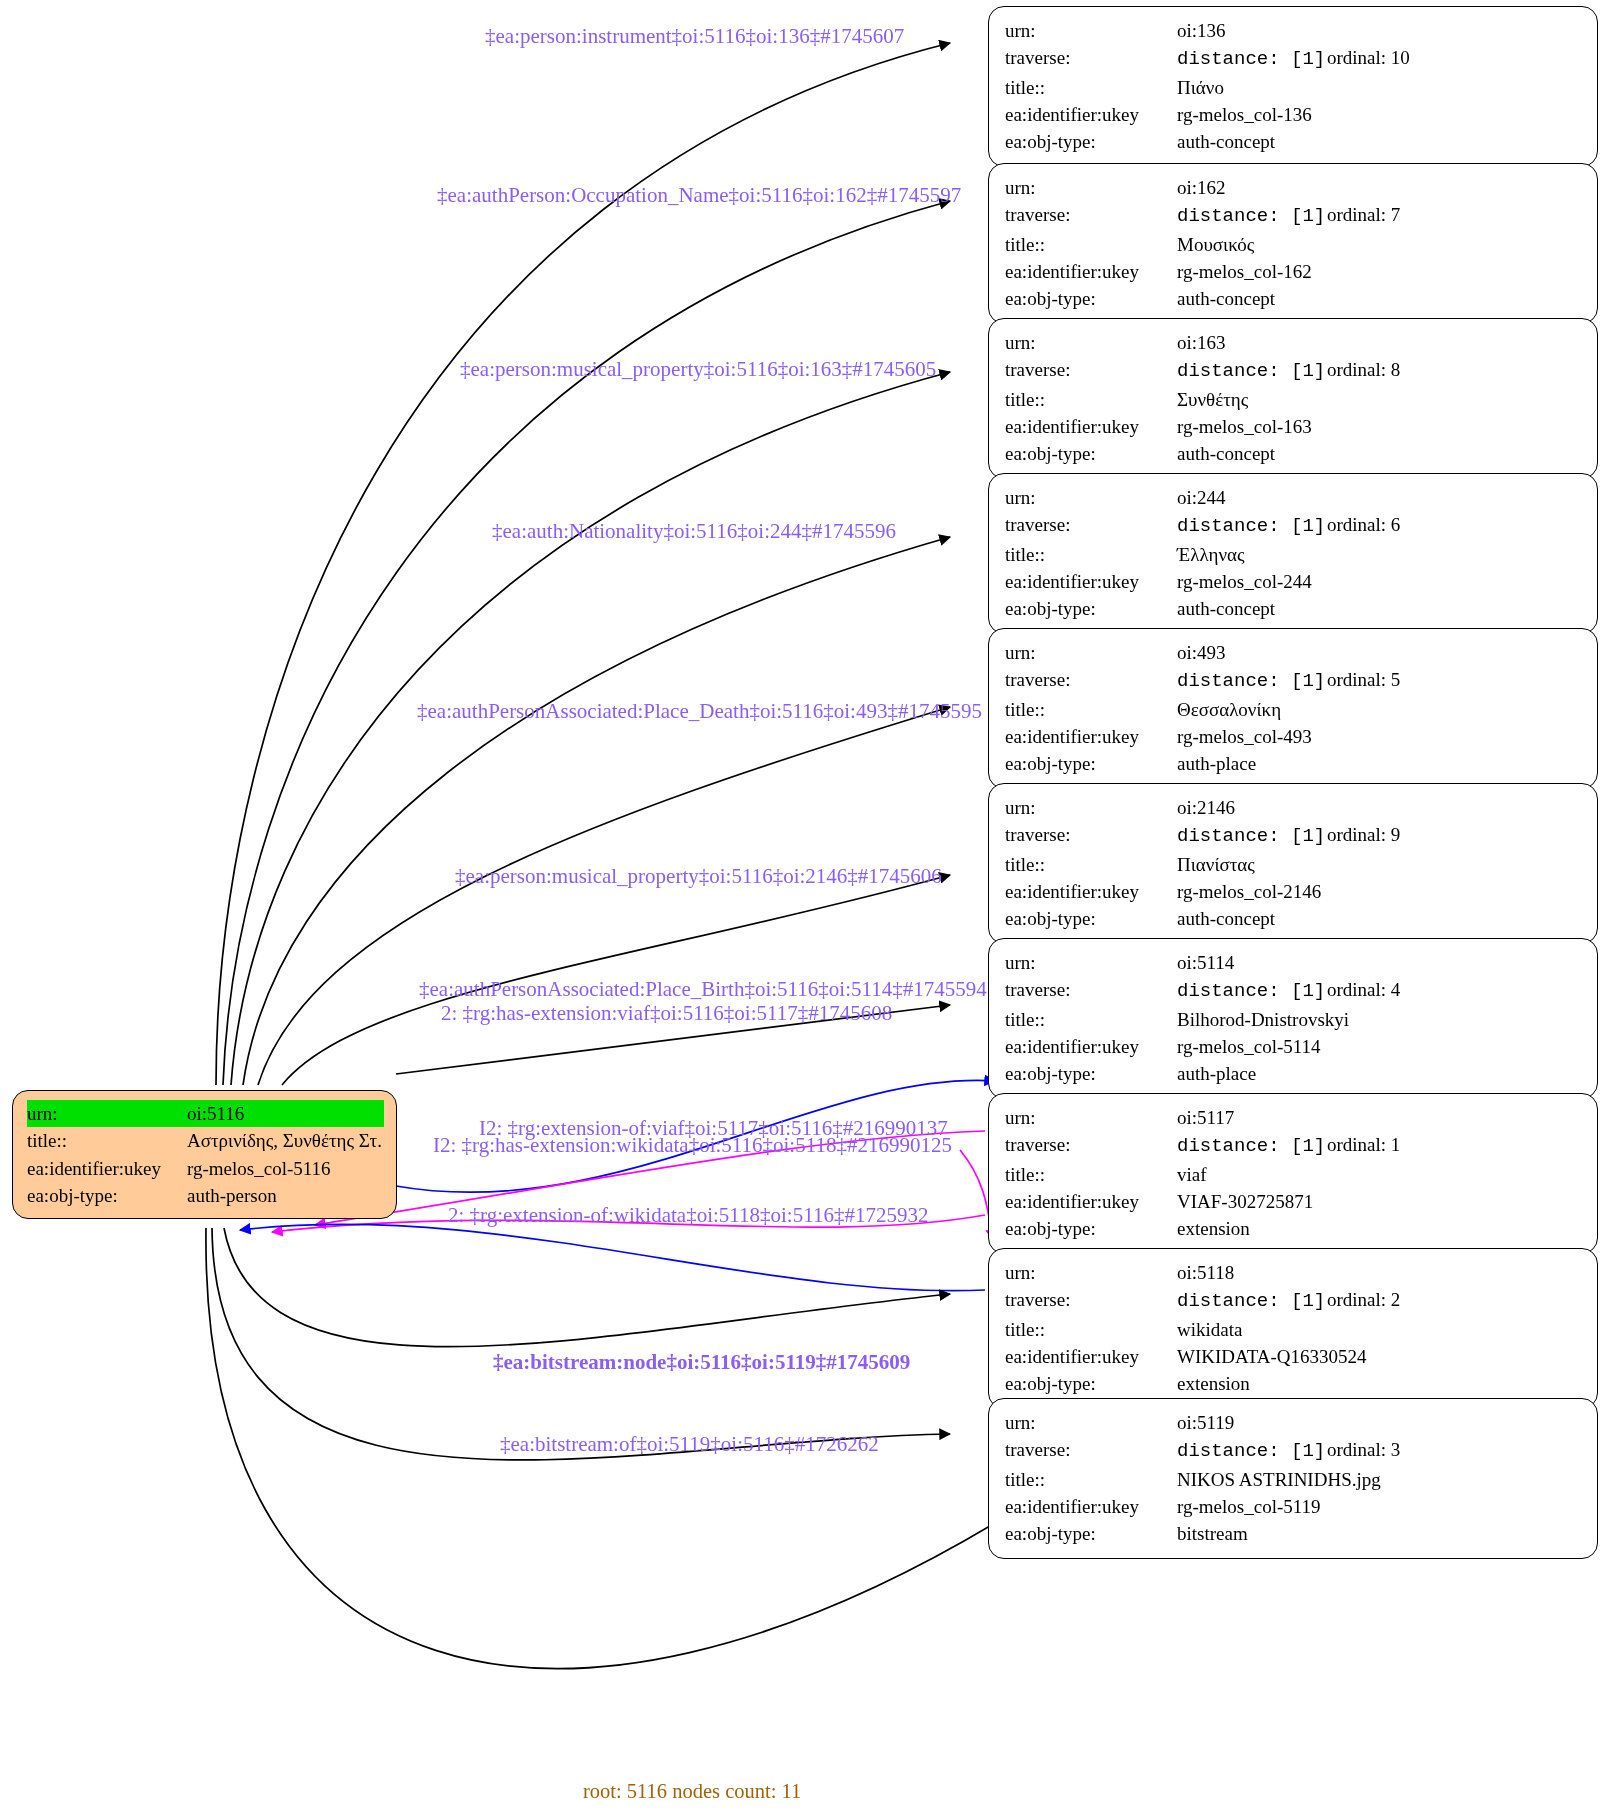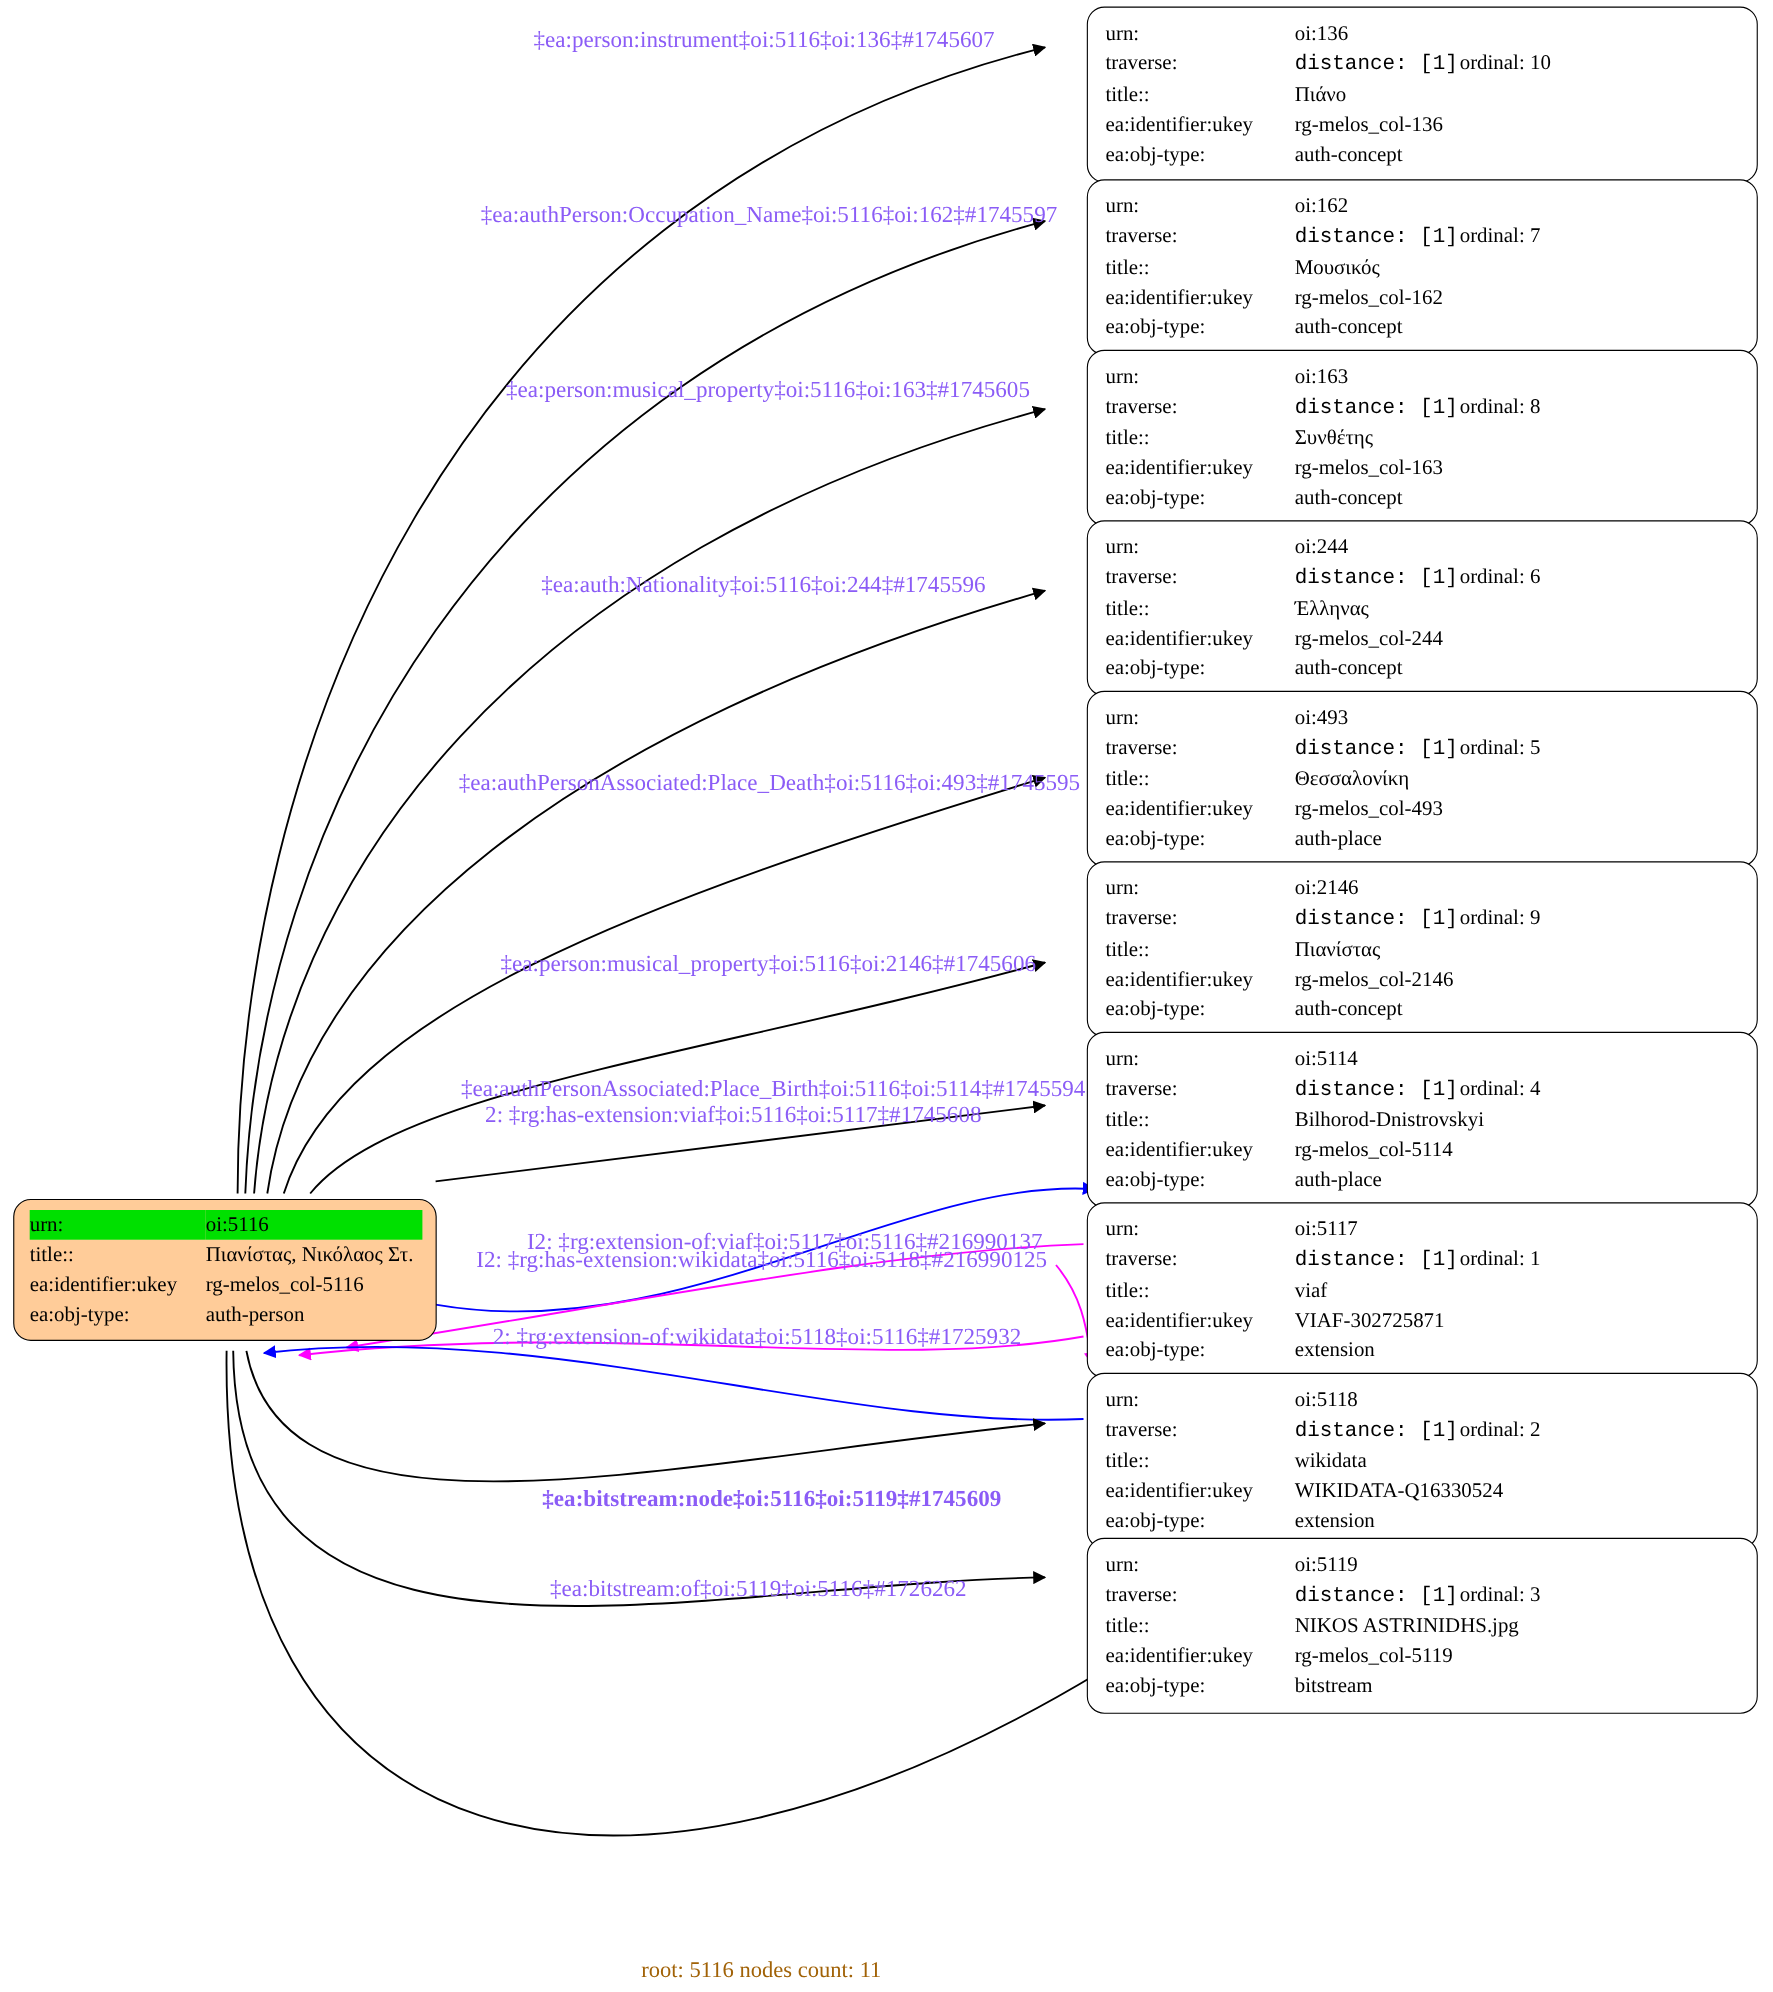--- a/index.html
+++ b/index.html
@@ -369,35 +369,35 @@
     </div>
   </div>
 
   <div class="node root" style="left:12px; top:1090px; width:385px;">
     <div class="row">
       <span class="key hl">urn:</span>
       <span class="val hl" style="flex:1 1 auto;">oi:5116</span>
     </div>
     <div class="row">
       <span class="key">title::</span>
-      <span class="val">Πιανίστας, Νικόλαος Στ.</span>
+      <span class="val">Αστρινίδης, Συνθέτης Στ.</span>
     </div>
     <div class="row">
       <span class="key">ea:identifier:ukey</span>
       <span class="val">rg-melos_col-5116</span>
     </div>
     <div class="row">
       <span class="key">ea:obj-type:</span>
       <span class="val">auth-person</span>
     </div>
   </div>
 
   <div class="edge-label" style="left:485px; top:26px;">‡ea:person:instrument‡oi:5116‡oi:136‡#1745607</div>
   <div class="edge-label" style="left:437px; top:185px;">‡ea:authPerson:Occupation_Name‡oi:5116‡oi:162‡#1745597</div>
-  <div class="edge-label" style="left:460px; top:344px;">‡ea:person:musical_property‡oi:5116‡oi:163‡#1745605</div>
+  <div class="edge-label" style="left:460px; top:359px;">‡ea:person:musical_property‡oi:5116‡oi:163‡#1745605</div>
   <div class="edge-label" style="left:492px; top:521px;">‡ea:auth:Nationality‡oi:5116‡oi:244‡#1745596</div>
   <div class="edge-label" style="left:417px; top:701px;">‡ea:authPersonAssociated:Place_Death‡oi:5116‡oi:493‡#1745595</div>
   <div class="edge-label" style="left:455px; top:866px;">‡ea:person:musical_property‡oi:5116‡oi:2146‡#1745606</div>
   <div class="edge-label" style="left:419px; top:979px;">‡ea:authPersonAssociated:Place_Birth‡oi:5116‡oi:5114‡#1745594</div>
   <div class="edge-label" style="left:441px; top:1003px;">2: ‡rg:has-extension:viaf‡oi:5116‡oi:5117‡#1745608</div>
   <div class="edge-label" style="left:479px; top:1079px;margin-top:39px;">I2: ‡rg:extension-of:viaf‡oi:5117‡oi:5116‡#216990137</div>
   <div class="edge-label" style="left:433px; top:1135px;">I2: ‡rg:has-extension:wikidata‡oi:5116‡oi:5118‡#216990125</div>
   <div class="edge-label" style="left:448px; top:1205px;">2: ‡rg:extension-of:wikidata‡oi:5118‡oi:5116‡#1725932</div>
   <div class="edge-label" style="left:493px; top:1352px;font-weight:bold;">‡ea:bitstream:node‡oi:5116‡oi:5119‡#1745609</div>
   <div class="edge-label" style="left:500px; top:1434px;">‡ea:bitstream:of‡oi:5119‡oi:5116‡#1726262</div>

